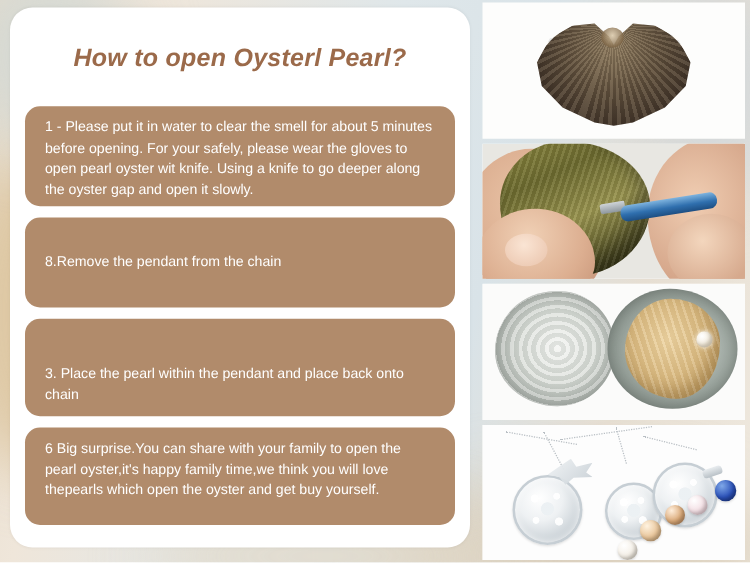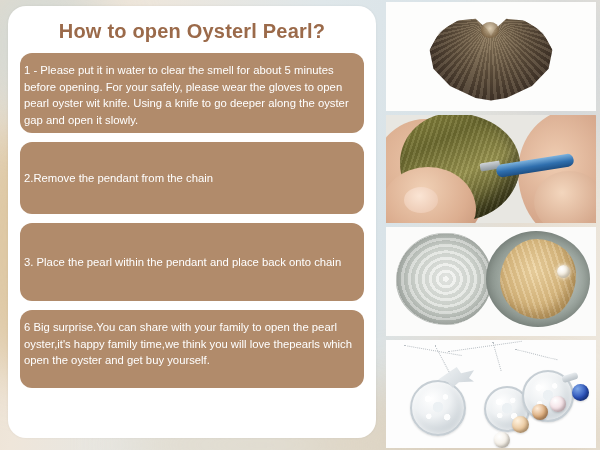--- a/index.html
+++ b/index.html
@@ -39,50 +39,51 @@
     left: 8px;
     top: 6px;
     width: 368px;
     height: 432px;
     background: #ffffff;
     border-radius: 18px;
     box-shadow: 0 0 3px rgba(0,0,0,.06);
   }
 
   .title {
-    margin: 0;
+    margin: 16px;
     padding: 14px 0 10px 0;
     text-align: center;
     color: #9b6a4a;
     font-size: 20px;
     font-weight: bold;
     letter-spacing: .2px;
+    font-style: italic;
   }
 
   .steps {
     padding: 0 12px;
   }
 
   .step-box {
     background: #b18b6b;
     border-radius: 12px;
     color: #ffffff;
     font-size: 11.3px;
     line-height: 16.5px;
-    padding: 9px 4px;
+    padding: 9px 16px;
     margin-bottom: 9px;
     box-sizing: border-box;
     display: flex;
     align-items: center;
   }
   .step-box p { margin: 0; }
 
   .step-1 { height: 80px;  align-items: flex-start; }
   .step-2 { height: 72px;  align-items: center; }
-  .step-3 { height: 78px;  align-items: center; }
+  .step-3 { height: 78px;  align-items: flex-end; }
   .step-4 { height: 78px;  align-items: flex-start; margin-bottom: 0; }
 
   
   .right-col {
     position: absolute;
     left: 386px;
     top: 2px;
     width: 210px;
     height: 446px;
     display: flex;
@@ -298,21 +299,21 @@
 
     <h1 class="title">How to open Oysterl Pearl?</h1>
 
     <div class="steps">
 
       <div class="step-box step-1">
         <p>1 - Please put it in water to clear the smell for about 5 minutes before opening. For your safely, please wear the gloves to open pearl oyster wit knife. Using a knife to go deeper along the oyster gap and open it slowly.</p>
       </div>
 
       <div class="step-box step-2">
-        <p>2.Remove the pendant from the chain</p>
+        <p>8.Remove the pendant from the chain</p>
       </div>
 
       <div class="step-box step-3">
         <p>3. Place the pearl within the pendant and place back onto chain</p>
       </div>
 
       <div class="step-box step-4">
         <p>6  Big surprise.You can share with your family to open the pearl oyster,it's happy family time,we think you will love thepearls which open the oyster and get buy yourself.</p>
       </div>
 

